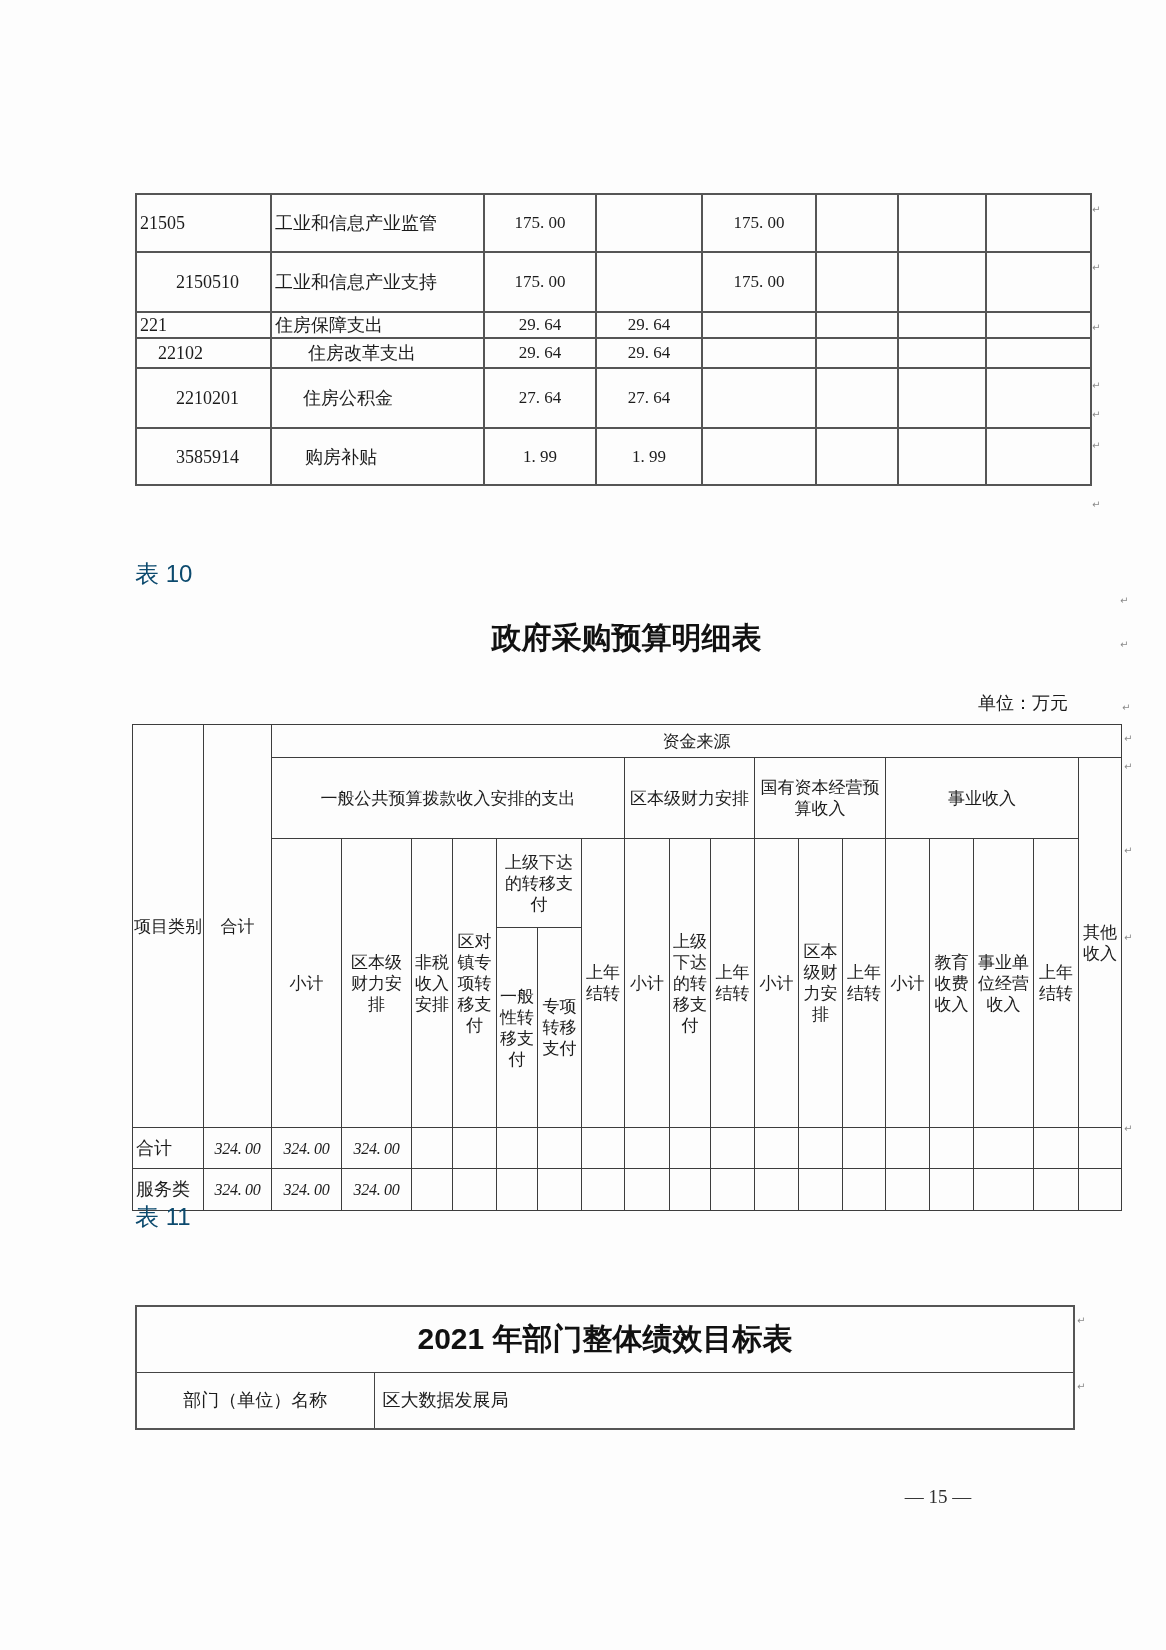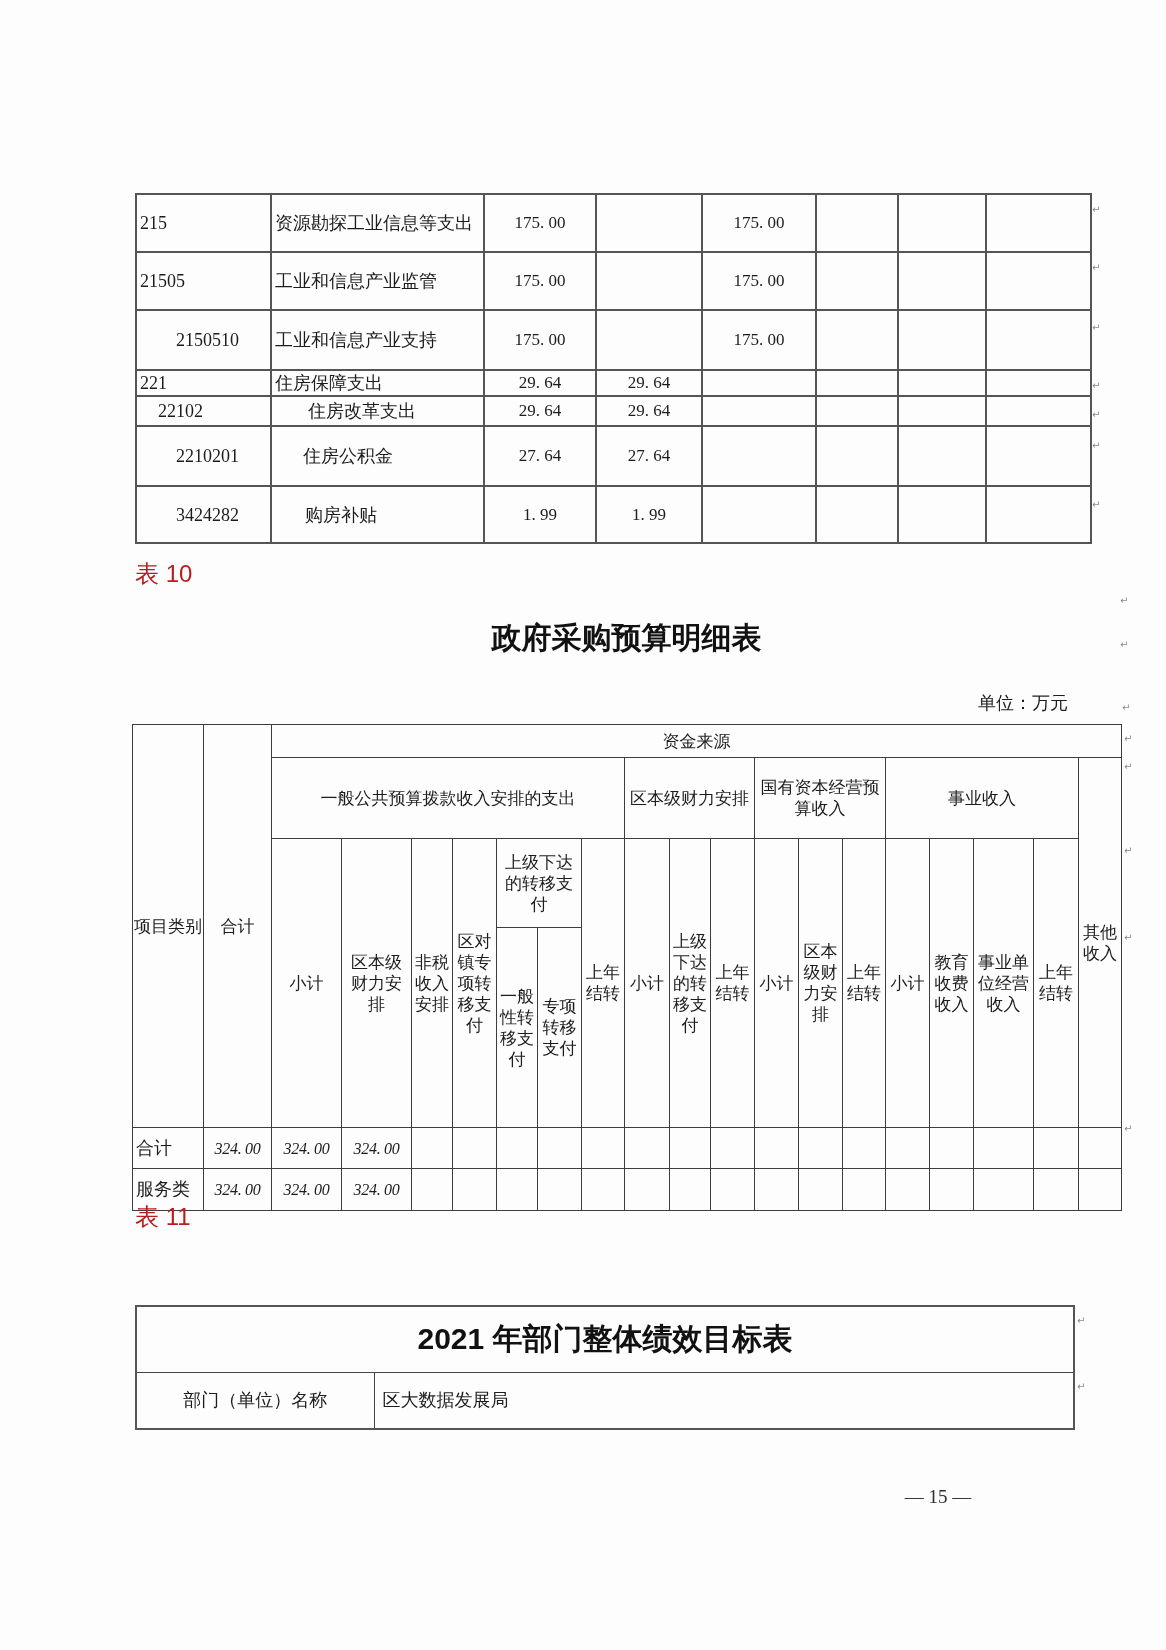--- a/index.html
+++ b/index.html
@@ -22,21 +22,21 @@
     vertical-align:middle;
     padding:1px 3px;
     overflow:hidden;
   }
   .t1 td.num { text-align:center; font-size:17px; }
 
   
   .h-label {
     position:absolute; left:135px;
     font-family:"Liberation Sans","DejaVu Sans",sans-serif;
-    font-size:24px; line-height:28px; color:#b91c1c;
+    font-size:24px; line-height:28px; color:#0c4a6e;
   }
   .t10-title {
     position:absolute; left:132px; top:620px; width:989px;
     text-align:center;
     font-family:"Liberation Sans","DejaVu Sans",sans-serif;
     font-weight:bold; font-size:30px; line-height:36px; color:#111;
   }
   .t10-unit {
     position:absolute; left:800px; top:692px; width:268px;
     text-align:right; font-size:18px; line-height:22px;
@@ -90,30 +90,20 @@
         <col style="width:213px">
         <col style="width:112px">
         <col style="width:106px">
       <col style="width:114px">
         <col style="width:82px">
         <col style="width:88px">
         <col style="width:105px">
     </colgroup>
     <tbody>
       <tr style="height:58px">
-        <td>215</td>
-        <td>资源勘探工业信息等支出</td>
-        <td class="num">175. 00</td>
-        <td class="num"></td>
-        <td class="num">175. 00</td>
-        <td></td>
-          <td></td>
-          <td></td>
-      </tr>
-      <tr style="height:58px">
         <td style="">21505</td>
         <td>工业和信息产业监管</td>
         <td class="num">175. 00</td>
         <td class="num"></td>
         <td class="num">175. 00</td>
         <td></td>
           <td></td>
           <td></td>
       </tr>
       <tr style="height:60px">
@@ -150,21 +140,21 @@
         <td style="padding-left:39px">2210201</td>
         <td style="padding-left:31px">住房公积金</td>
         <td class="num">27. 64</td>
         <td class="num">27. 64</td>
         <td class="num"></td>
         <td></td>
           <td></td>
           <td></td>
       </tr>
       <tr style="height:57px">
-        <td style="padding-left:39px">3424282</td>
+        <td style="padding-left:39px">3585914</td>
         <td style="padding-left:33px">购房补贴</td>
         <td class="num">1. 99</td>
         <td class="num">1. 99</td>
         <td class="num"></td>
         <td></td>
           <td></td>
           <td></td>
       </tr>
     </tbody>
   </table>

